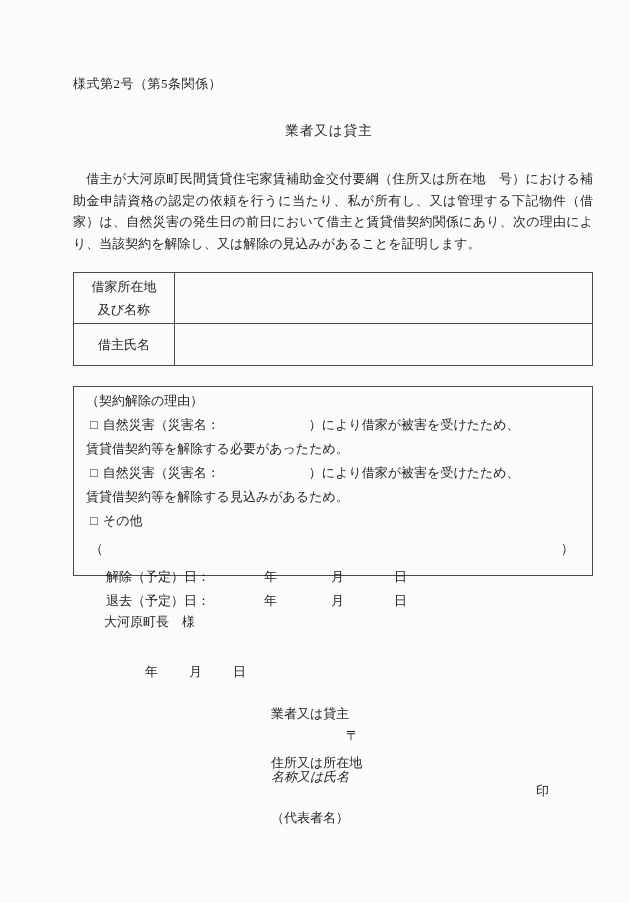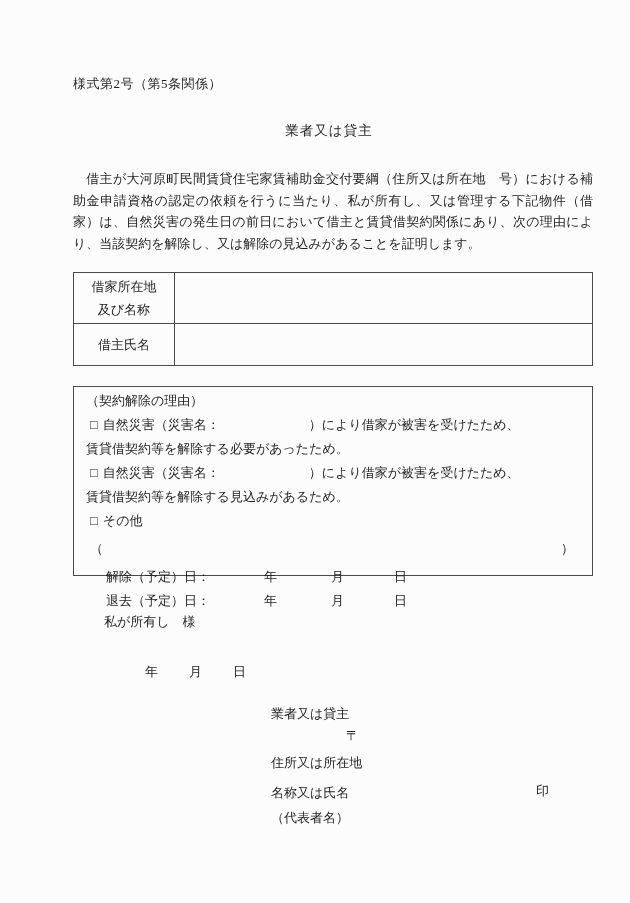--- a/index.html
+++ b/index.html
@@ -75,21 +75,21 @@
   .date-line .u-month { margin-left: 50px; }
   .date-line .u-day   { margin-left: 46px; }
   .abs { position: absolute; line-height: 16px; white-space: nowrap; }
   .addressee { left: 88px; top: 598px; }
   .footer-date { left: 125px; top: 648px; text-align: center; }
   .footer-date .u-month { margin-left: 27px; }
   .footer-date .u-day   { margin-left: 27px; }
   .sig-role   { left: 255px; top: 690px; }
   .sig-postal { left: 330px; top: 712px; }
   .sig-addr   { left: 255px; top: 739px; }
-  .sig-name   { left: 255px; top: 769px; }
+  .sig-name   { left: 255px; top: 753px; font-style: italic; }
   .sig-seal   { left: 520px; top: 767px; }
   .sig-rep    { left: 255px; top: 794px; }
   .cb { margin-right: 1px; }
 </style>
 </head>
 <body>
 
 <div class="page">
 
   <div class="form-number">様式第2号（第5条関係）</div>
@@ -136,21 +136,21 @@
     </div>
 
     <div class="line date-line">
       <span>解除（予定）日：</span><span class="u-year">年</span><span class="u-month">月</span><span class="u-day">日</span>
     </div>
     <div class="line date-line">
       <span>退去（予定）日：</span><span class="u-year">年</span><span class="u-month">月</span><span class="u-day">日</span>
     </div>
   </div>
 
-  <div class="abs addressee">私が所有し　様</div>
+  <div class="abs addressee">大河原町長　様</div>
 
   <div class="abs footer-date">
     <span>年</span><span class="u-month">月</span><span class="u-day">日</span>
   </div>
 
   <div class="abs sig-role">業者又は貸主</div>
   <div class="abs sig-postal">〒</div>
   <div class="abs sig-addr">住所又は所在地</div>
   <div class="abs sig-name">名称又は氏名</div>
   <div class="abs sig-seal">印</div>

